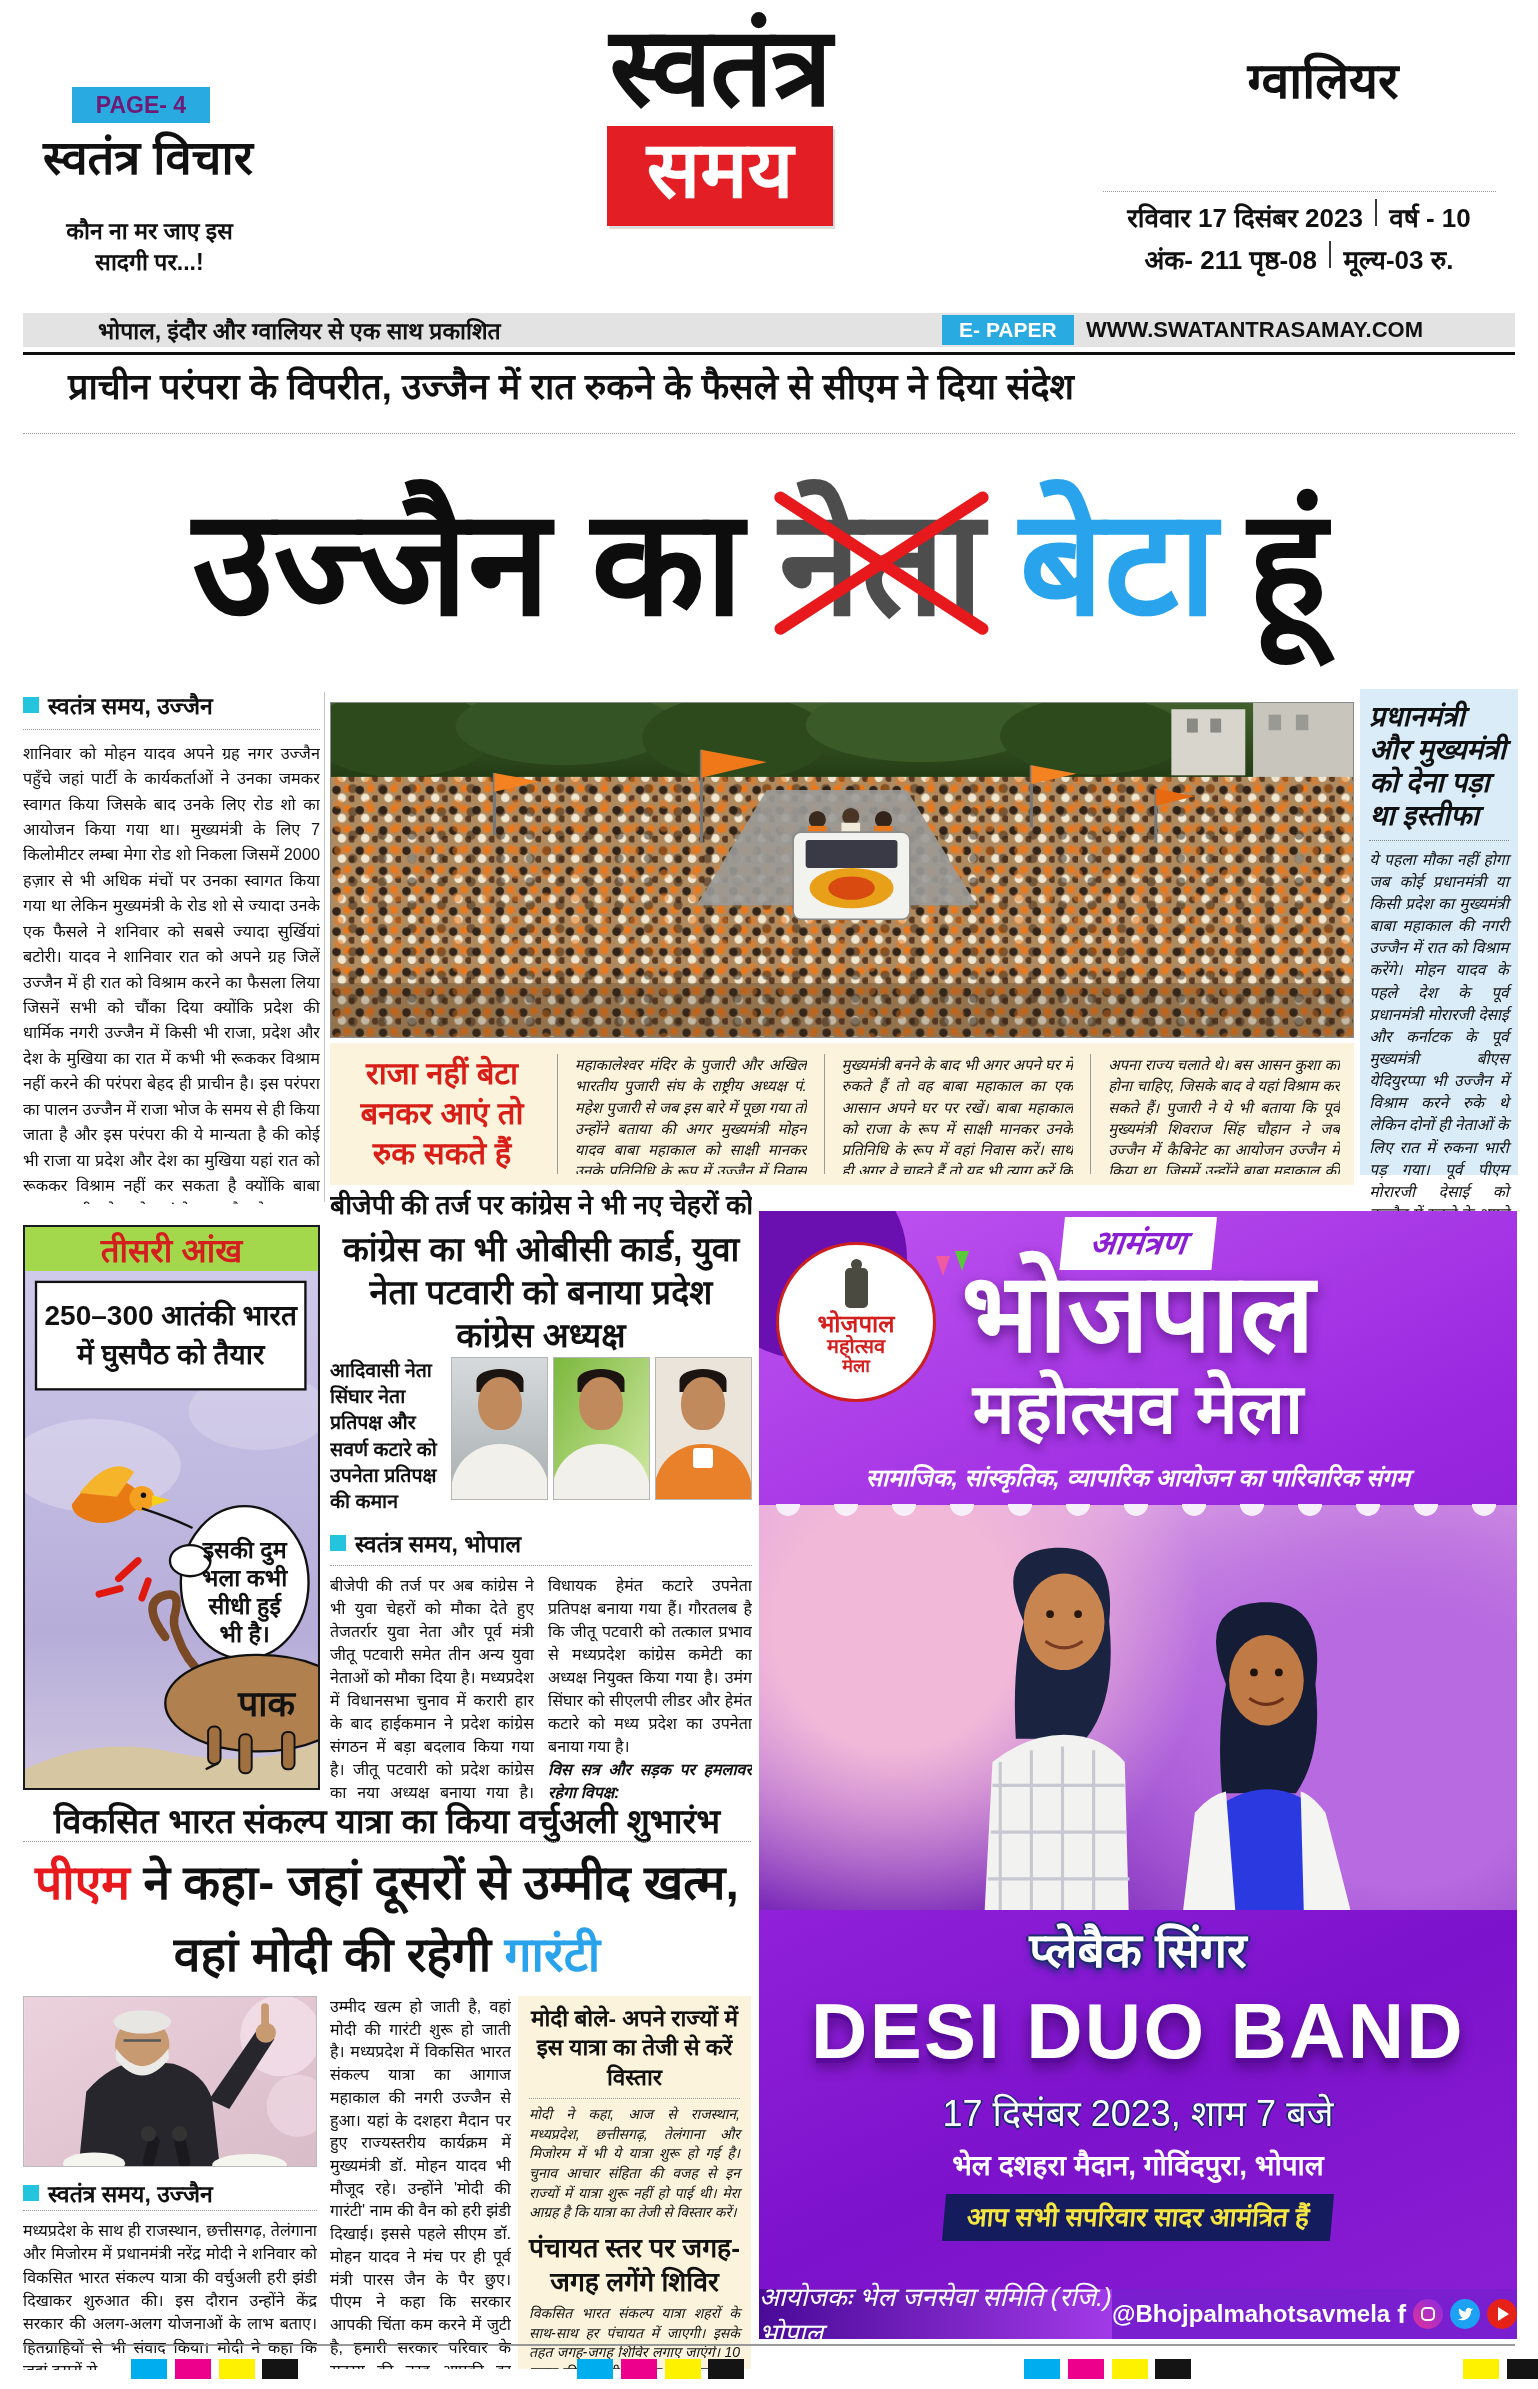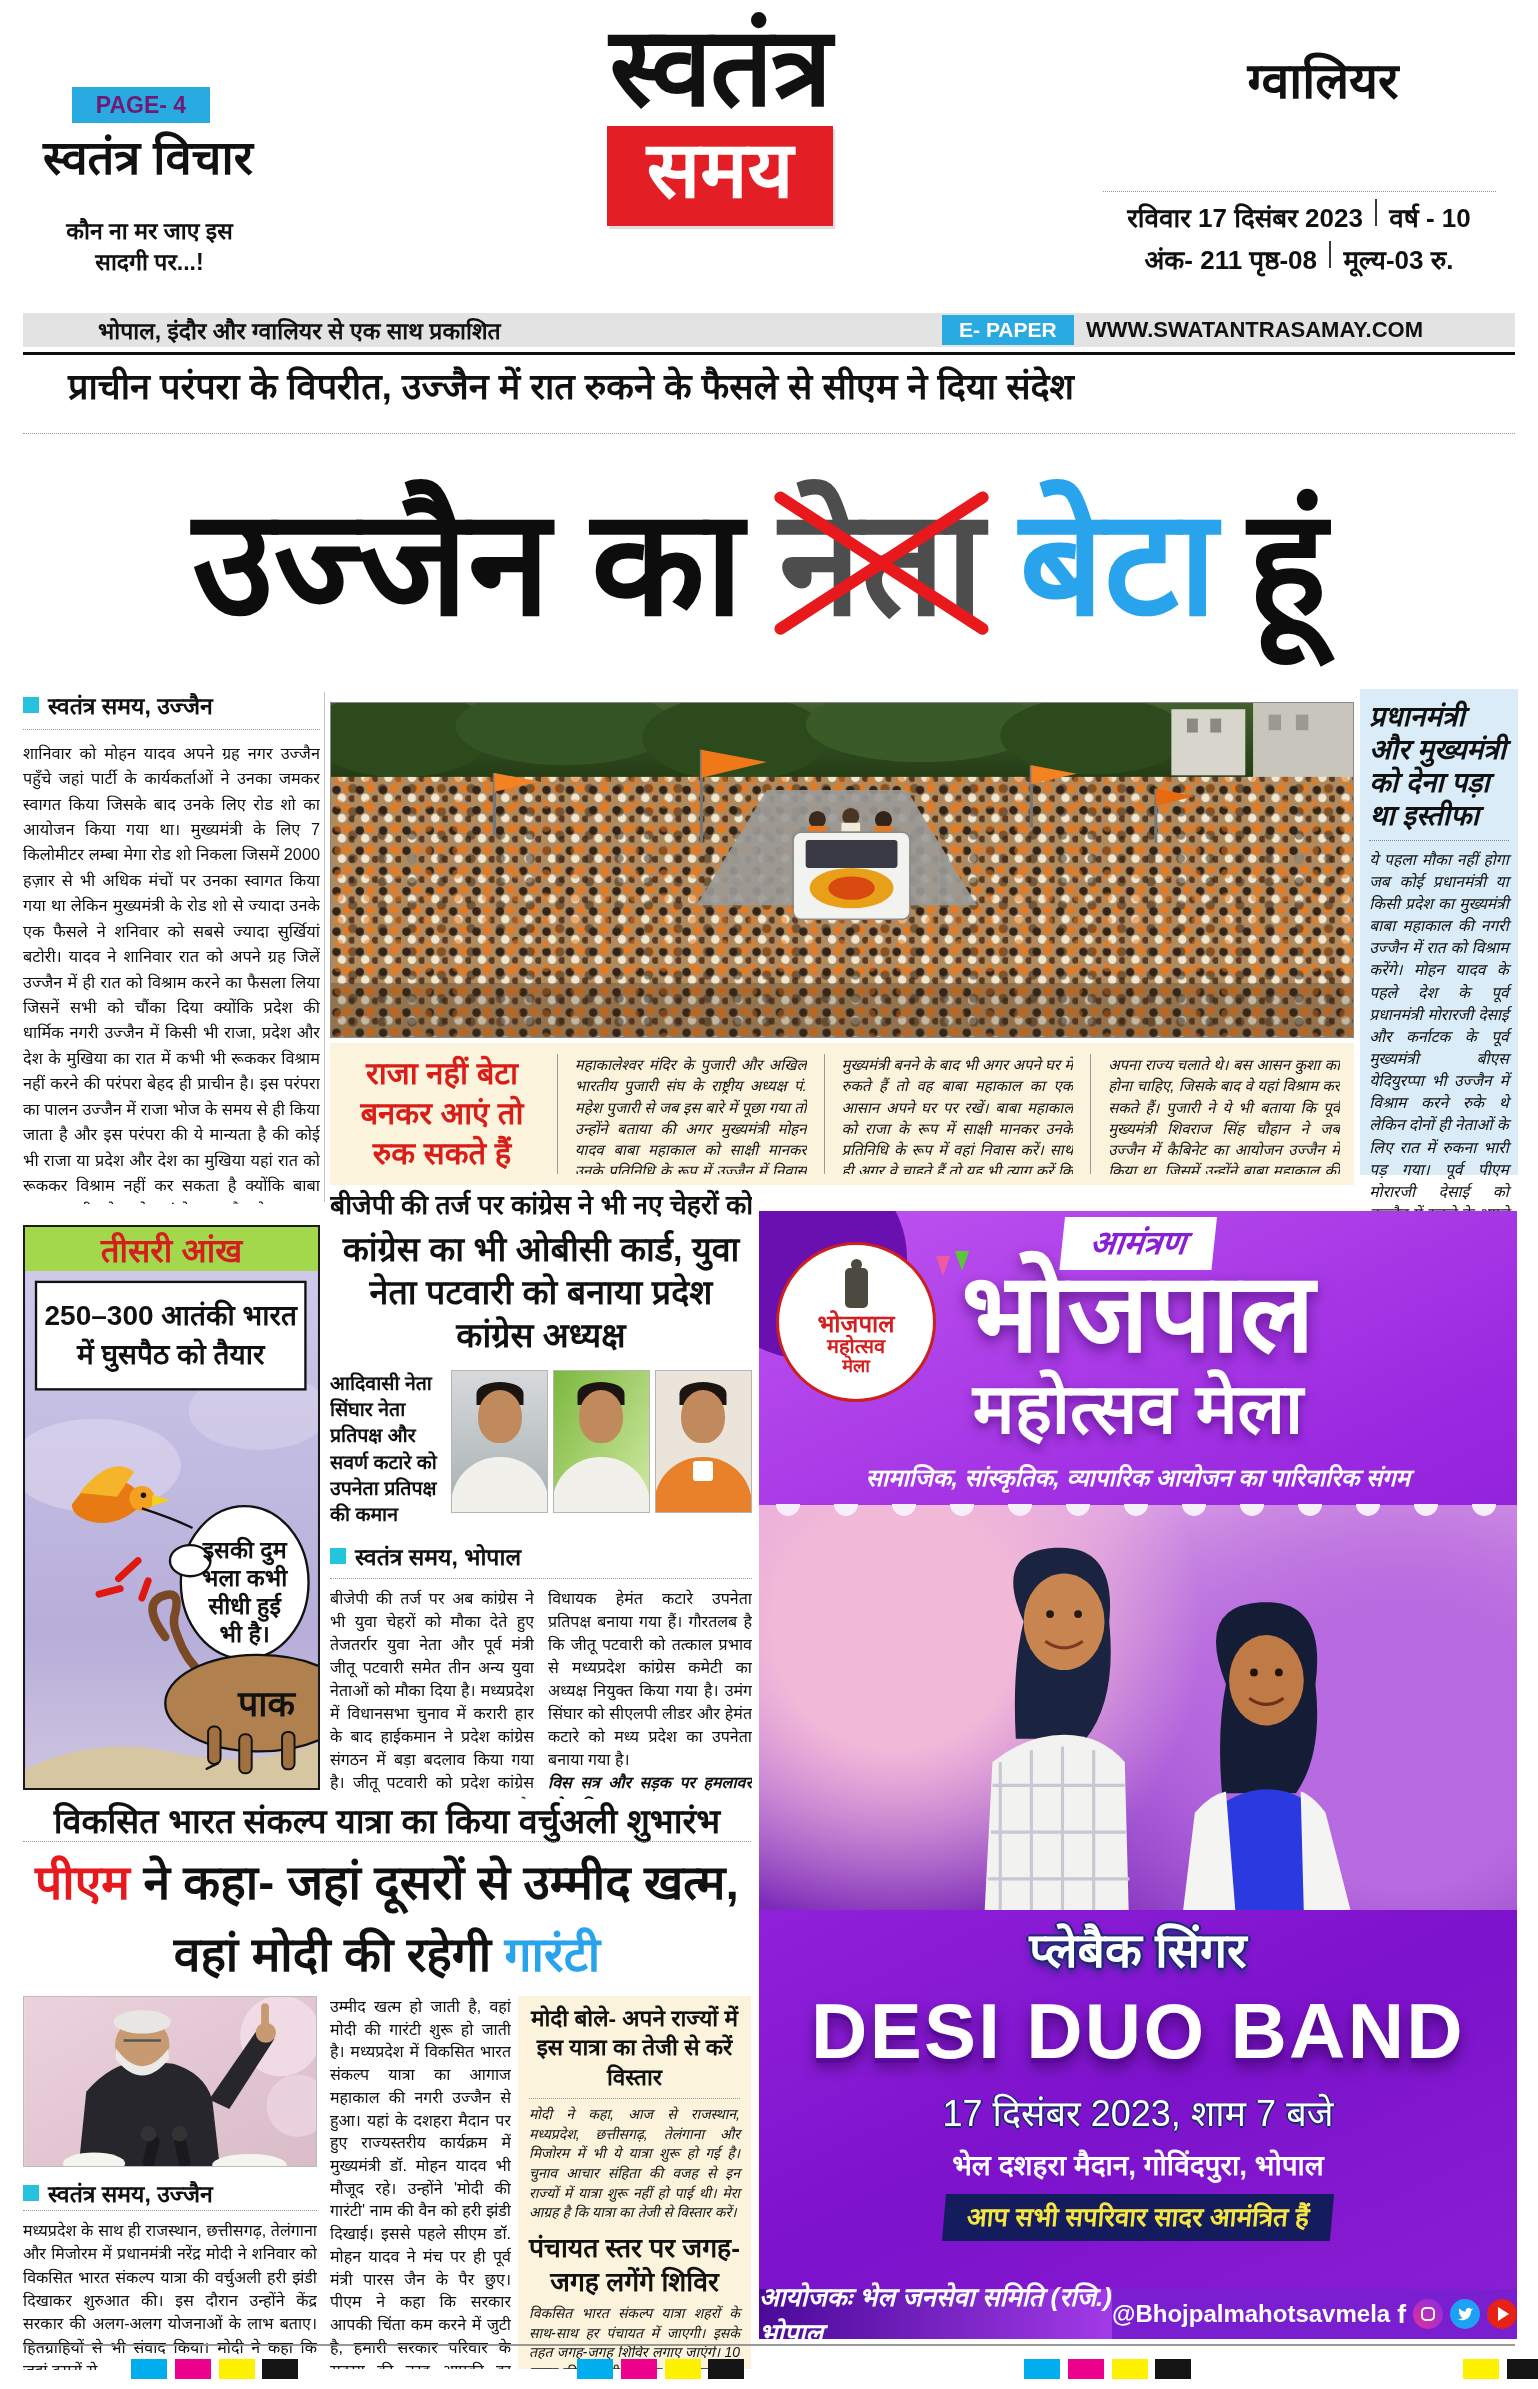--- a/index.html
+++ b/index.html
@@ -66,21 +66,21 @@
   .qcol{flex:1;font-size:15px;font-style:italic;line-height:1.42;text-align:justify;overflow:hidden}
 
   
   .cartoon{left:23px;top:1225px;width:297px;height:565px;border:2.3px solid #1a1a1a;background:#8b5cf6}
   .ct-head{height:44px;background:#A4D84C;font-size:33px;font-weight:800;color:#D41F1F}
 
   
   .congress{left:330px;top:1186px;width:422px;height:613px;overflow:hidden}
   .cg-kicker{text-align:center;font-size:26.5px;font-weight:800;white-space:nowrap}
   .cg-head{text-align:center;font-size:34px;font-weight:800;line-height:1.26;margin-top:6.2px}
-  .cg-row{display:flex;gap:3px;margin-top:13px}
+  .cg-row{display:flex;gap:3px;margin-top:0}
   .cg-sub{width:118px;font-size:19.5px;font-weight:700;line-height:1.35}
   .cg-photos{flex:1;display:flex;gap:4.7px}
   .pv{flex:1;height:143px;position:relative;overflow:hidden;border:0.8px solid #b5b5b5}
   .pv1{background:linear-gradient(#d6dadc,#a8aeb0)}
   .pv2{background:linear-gradient(120deg,#7cb83e,#d2eaa4)}
   .pv3{background:#eae4da}
   .av-hair{position:absolute;left:50%;top:8%;transform:translateX(-50%);width:47px;height:23px;
            border-radius:50% 50% 0 0;background:#1c1410}
   .av-head{position:absolute;left:50%;top:14%;transform:translateX(-50%);width:44px;height:53px;
            border-radius:50% 50% 46% 46%;background:#c08a5c}
@@ -146,21 +146,21 @@
   .ad-night{text-align:center;font-size:61px;font-weight:800;margin-top:3.1px;text-shadow:0 3.9px 7.8px rgba(40,0,70,.6)}
   .night-pre{color:#eaa6e8;font-size:50px;margin-right:12.4px}
   .ad-date{text-align:center;font-size:36px;font-weight:400;margin-top:11px;
            text-shadow:-1.6px 0 #1a2a6e,1.6px 0 #1a2a6e,0 2.3px #1a2a6e}
   .ad-venue{text-align:center;font-size:28px;font-weight:800;margin-top:7.8px}
   .ad-invite-w{text-align:center;margin-top:11px}
   .ad-invite{display:inline-block;background:#141c5e;color:#f5e642;font-size:26px;font-weight:800;
              padding:3.9px 23px 7px;transform:skewX(-5deg)}
   .ad-footer{position:absolute;left:0;bottom:0;width:100%;height:50px;display:flex}
   .f-left{flex:1.25;background:linear-gradient(90deg,#4a0a98,#a23ae8);display:flex;align-items:center;
-          justify-content:center;font-size:26px;font-weight:700;font-style:italic}
+          justify-content:center;font-size:26px;font-weight:400;font-style:italic}
   .f-right{flex:1;background:#7a1fd0;display:flex;align-items:center;justify-content:center;gap:7px;
            font-size:24px;font-weight:800}
   .ic{width:30px;height:30px;border-radius:50%;display:flex;align-items:center;justify-content:center;flex:0 0 auto}
   .ic-f{font-size:26.5px;color:#fff;font-weight:800;width:auto}
   .ic-ig{background:linear-gradient(45deg,#e0329a,#8a2be2)}
   .cam{width:14px;height:14px;border:2.3px solid #fff;border-radius:4.7px}
   .ic-tw{background:#1DA1F2}
   .ic-yt{background:#E62117}
   .play{width:0;height:0;border-left:11px solid #fff;border-top:7px solid transparent;border-bottom:7px solid transparent;margin-left:2.3px}
 

